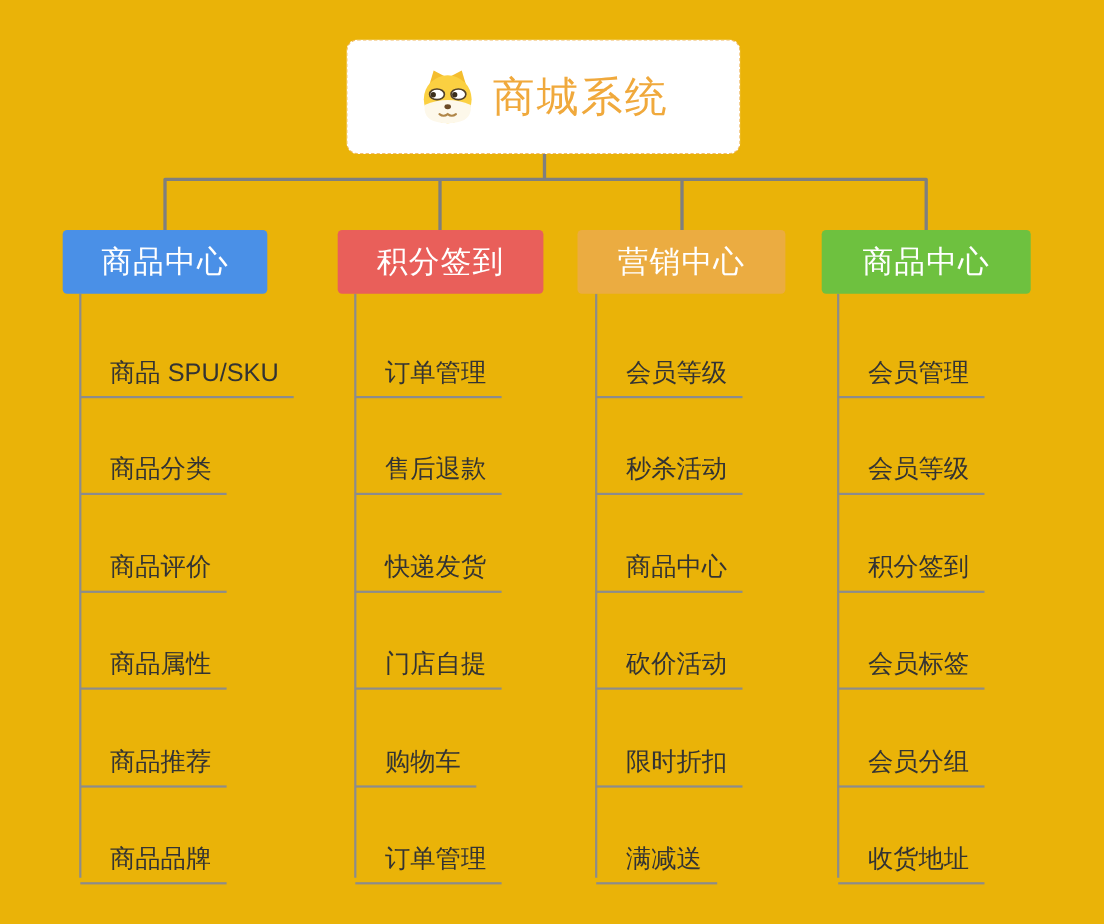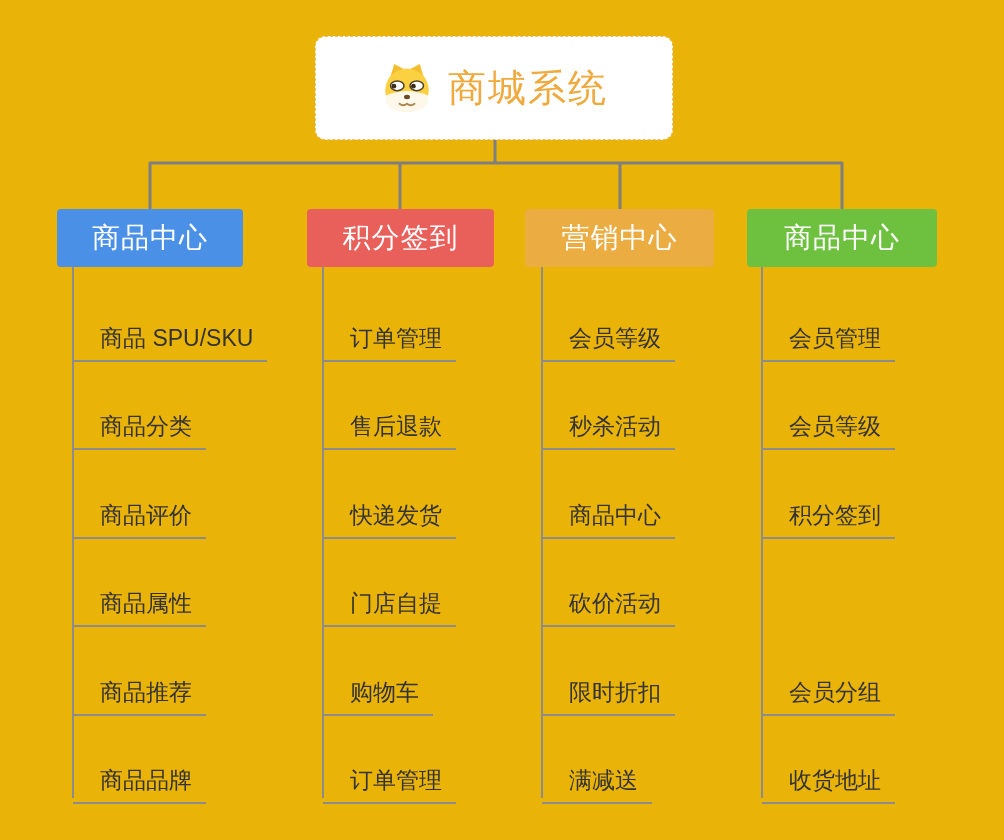--- a/index.html
+++ b/index.html
@@ -109,16 +109,17 @@
   <div class="topic c2 r0">会员等级</div>
   <div class="topic c2 r1">秒杀活动</div>
   <div class="topic c2 r2">商品中心</div>
   <div class="topic c2 r4">限时折扣</div>
   <div class="topic c2 r3">砍价活动</div>
   <div class="topic c2 r5">满减送</div>
 
   <div class="topic c3 r0">会员管理</div>
   <div class="topic c3 r1">会员等级</div>
   <div class="topic c3 r2">积分签到</div>
+  <div class="topic c3 r3">会员标签</div>
   <div class="topic c3 r5">收货地址</div>
   <div class="topic c3 r4">会员分组</div>
 
 </div>
 
 </body></html>

